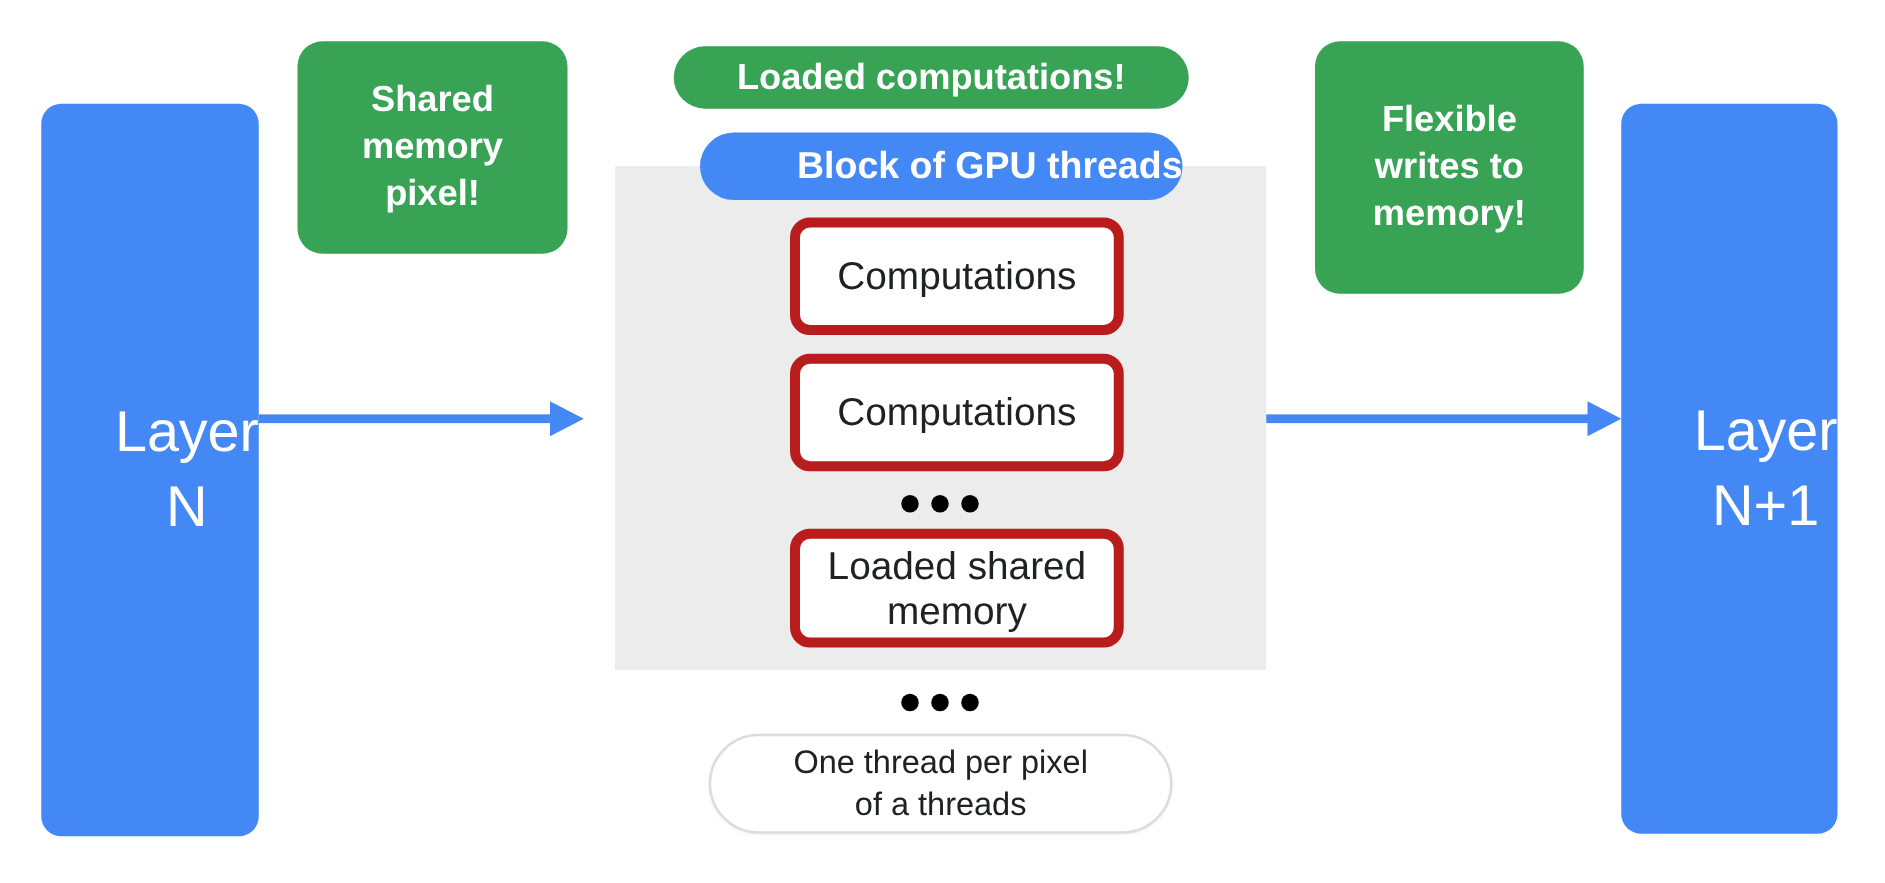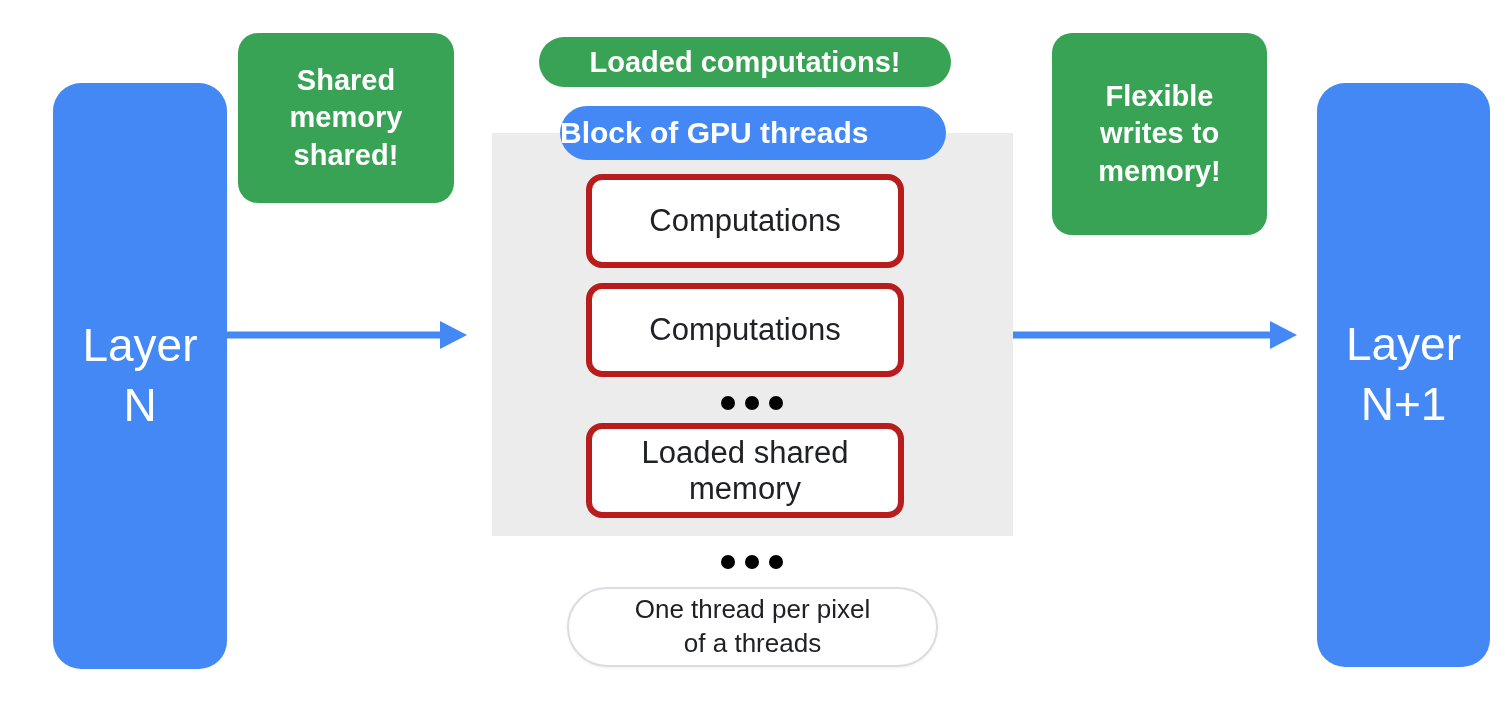--- a/index.html
+++ b/index.html
@@ -8,23 +8,23 @@
     font-family: "Liberation Sans", "DejaVu Sans", sans-serif;
     width: 1508px; height: 706px; overflow: hidden;
   }
   .canvas {
     position: relative; width: 1508px; height: 706px; background: #ffffff;
   }
   .multiline { white-space: pre-line; }
 
   
   .layer-box {
-    position: absolute; background: #4388F4; border-radius: 28px;
-    color: #ffffff; display: flex; align-items: center; justify-content: center;
-    text-align: center; font-size: 46px; line-height: 1.3; font-weight: 400; margin-left: 20px;
+    position: absolute; background: #4388F4; border-radius: 16px;
+    color: #ffffff; display: flex; align-items: center; justify-content: flex-end;
+    text-align: center; font-size: 46px; line-height: 1.3; font-weight: 400;
   }
   .layer-left  { left: 33px;  top: 83px; width: 174px; height: 586px; }
   .layer-right { left: 1297px; top: 83px; width: 173px; height: 584px; }
 
   
   .green-card {
     position: absolute; background: #38A355; border-radius: 20px;
     color: #ffffff; font-weight: 700; font-size: 29px; line-height: 1.28;
     display: flex; align-items: center; justify-content: center; text-align: center;
   }
@@ -34,34 +34,34 @@
   
   .green-pill {
     position: absolute; left: 539px; top: 37px; width: 412px; height: 50px;
     background: #38A355; border-radius: 25px; color: #ffffff; font-weight: 700;
     font-size: 29px; display: flex; align-items: center; justify-content: center;
     z-index: 3;
   }
   .blue-pill {
     position: absolute; left: 560px; top: 106px; width: 386px; height: 54px;
     background: #4388F4; border-radius: 27px; color: #ffffff; font-weight: 700;
-    font-size: 30px; display: flex; align-items: center; justify-content: flex-start;
+    font-size: 30px; display: flex; align-items: center; justify-content: flex-end;
     z-index: 3;
   }
 
   
   .gpu-panel {
     position: absolute; left: 492px; top: 133px; width: 521px; height: 403px;
     background: #ECECEC; z-index: 1;
   }
 
   
   .thread-box {
-    position: absolute; left: 586px; width: 318px; background: #ffffff;
-    border: 6px solid #b91c1c; border-radius: 16px; color: #202124;
+    position: absolute; left: 632px; width: 267px; background: #ffffff;
+    border: 8px solid #b91c1c; border-radius: 16px; color: #202124;
     font-size: 31px; line-height: 1.15; display: flex; align-items: center;
     justify-content: center; text-align: center; z-index: 2;
   }
   .tbox-1 { top: 174px; height: 94px; }
   .tbox-2 { top: 283px; height: 94px; }
   .tbox-3 { top: 423px; height: 95px; }
 
   
   .dots {
     position: absolute; left: 618px; width: 267px; height: 16px;
@@ -97,21 +97,21 @@
   </div>
 
   <div class="layer-box layer-right">
     <span class="multiline">Layer
 N+1</span>
   </div>
 
   <div class="green-card green-left">
     <span class="multiline">Shared
 memory
-shared!</span>
+pixel!</span>
   </div>
 
   <div class="green-card green-right">
     <span class="multiline">Flexible
 writes to
 memory!</span>
   </div>
 
   <div class="green-pill">
     <span>Loaded computations!</span>

